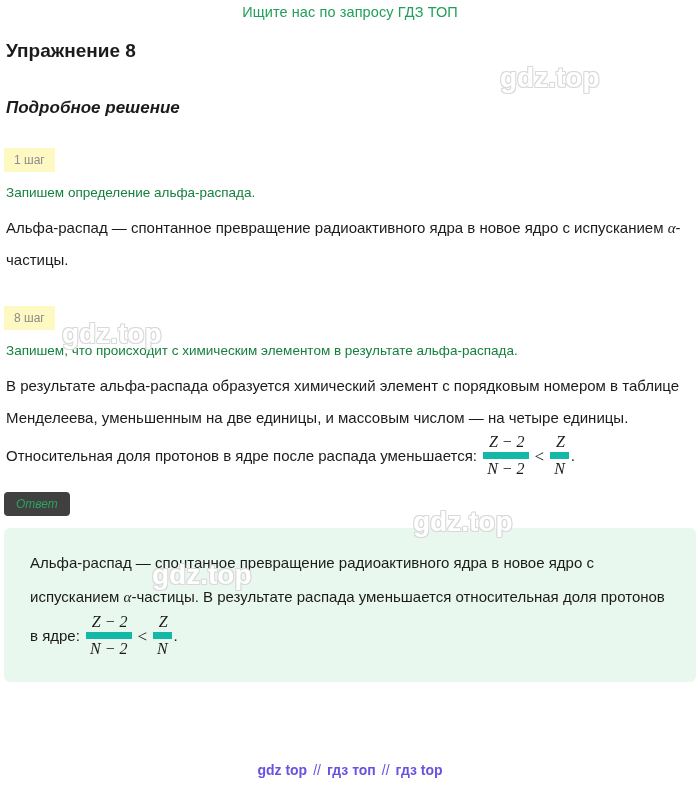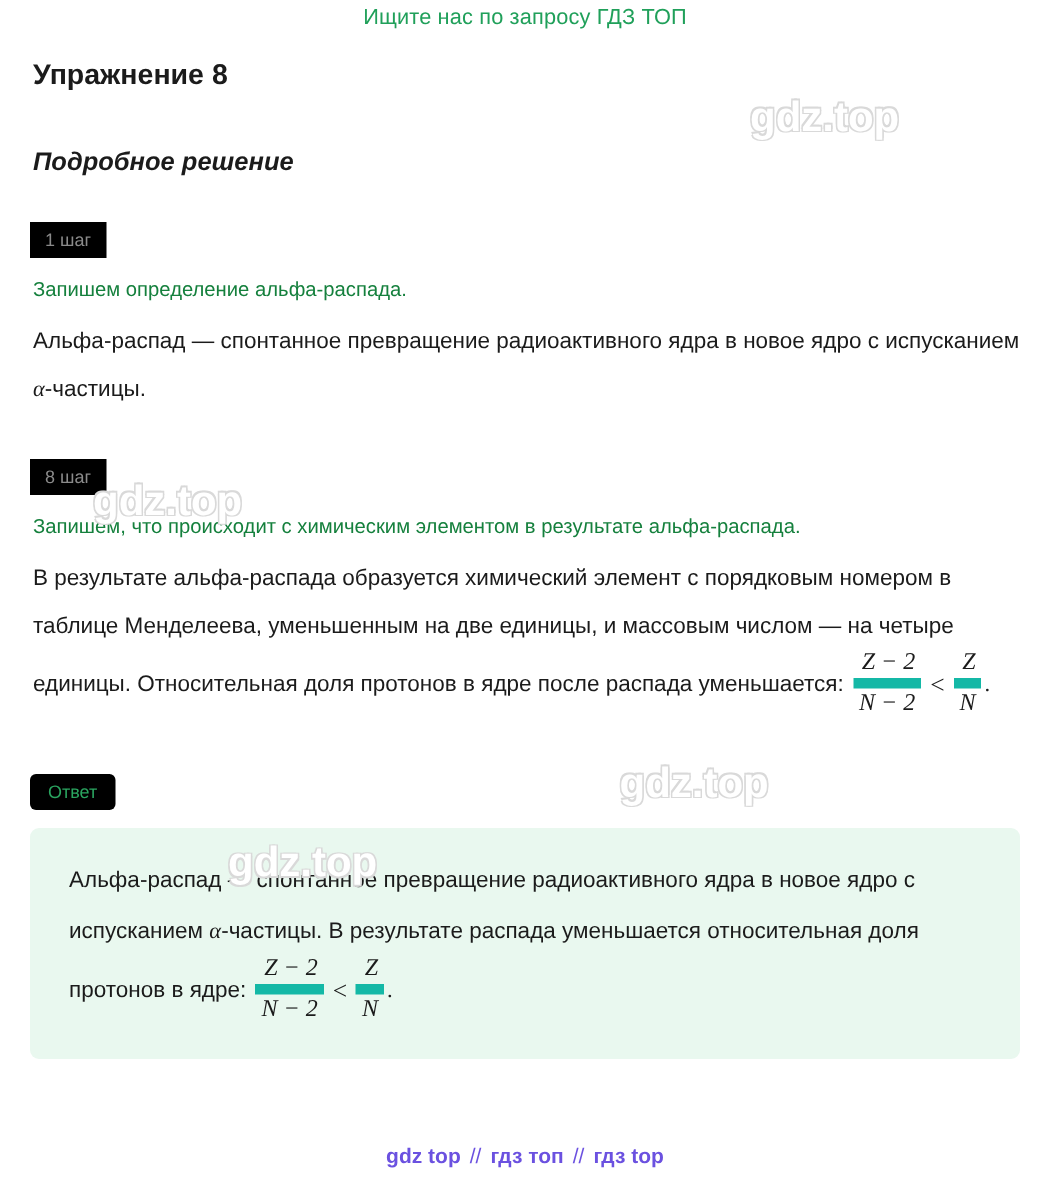--- a/index.html
+++ b/index.html
@@ -13,21 +13,21 @@
     font-family: "Liberation Sans", sans-serif;
     color: #222222;
     position: relative;
     overflow: hidden;
   }
   .page {
     position: relative;
     width: 700px;
     height: 786px;
     box-sizing: border-box;
-    padding: 0 20px;
+    padding: 0 4px;
   }
   .top-promo {
     text-align: center;
     color: #20a05a;
     font-size: 14.5px;
     padding-top: 4px;
     padding-bottom: 2px;
     letter-spacing: 0.1px;
   }
   .exercise-title {
@@ -40,35 +40,36 @@
   .section-title {
     font-size: 17px;
     font-weight: bold;
     color: #1b1b1b;
     margin: 36px 0 0 0;
     padding-left: 2px;
     font-style: italic;
   }
   .step-badge {
     display: inline-block;
-    background: #000000;
+    background: #fef9c3;
     color: #8a8a8a;
     font-size: 12px;
     border-radius: 0;
     padding: 5px 10px;
     margin-top: 30px;
   }
   .answer-badge {
     display: inline-block;
-    background: #000000;
+    background: #404040;
     color: #2aa45f;
     font-size: 12px;
     border-radius: 4px;
     padding: 5px 12px;
-    margin-top: 36px;
+    margin-top: 12px;
+    font-style: italic;
   }
   .muted-line {
     color: #15803d;
     font-size: 13.5px;
     margin-top: 13px;
     padding-left: 2px;
   }
   .body-text {
     font-size: 15px;
     line-height: 32px;

